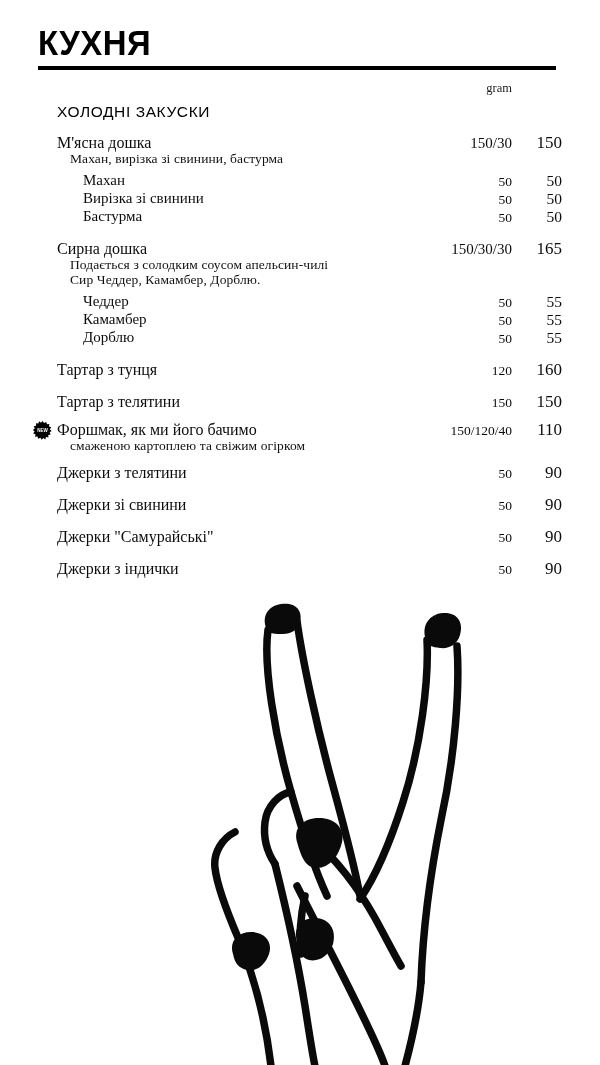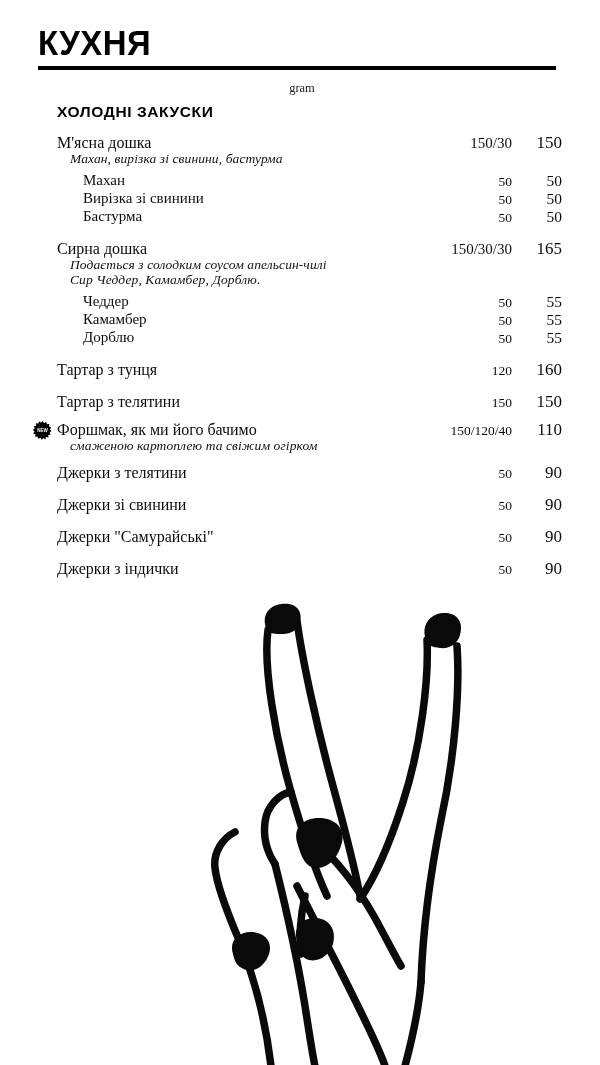--- a/index.html
+++ b/index.html
@@ -55,37 +55,36 @@
     top: 80px;
     height: 16px;
     font-size: 12.5px;
     line-height: 16px;
     color: #1a1a1a;
     white-space: nowrap;
   }
   .col-head.gram {
     left: 0;
     width: 512px;
-    text-align: center;
-    margin-left: 46px;
+    text-align: right;
   }
   .col-head.price {
     left: 0;
     width: 566px;
     text-align: right;
     overflow: hidden;
   }
 
   
   .section-head {
     position: absolute;
     left: 57px;
     top: 103px;
     font-family: "Liberation Sans", "DejaVu Sans", sans-serif;
-    font-weight: 700;
+    font-weight: 400;
     font-size: 15.5px;
     letter-spacing: 0.6px;
     color: #000;
     white-space: nowrap;
   }
 
   
   .menu {
     position: absolute;
     left: 0;
@@ -143,21 +142,20 @@
   }
   .row.sub .price {
     font-size: 15.5px;
     line-height: 19px;
   }
 
   .desc {
     position: relative;
     left: 70px;
     width: 420px;
-    font-style: italic;
     font-size: 13.5px;
     line-height: 15.5px;
     color: #111;
     letter-spacing: 0.1px;
   }
 
   .spacer-lg { height: 14px; }
   .spacer-md { height: 10px; }
   .spacer-sm { height: 4px; }
 

